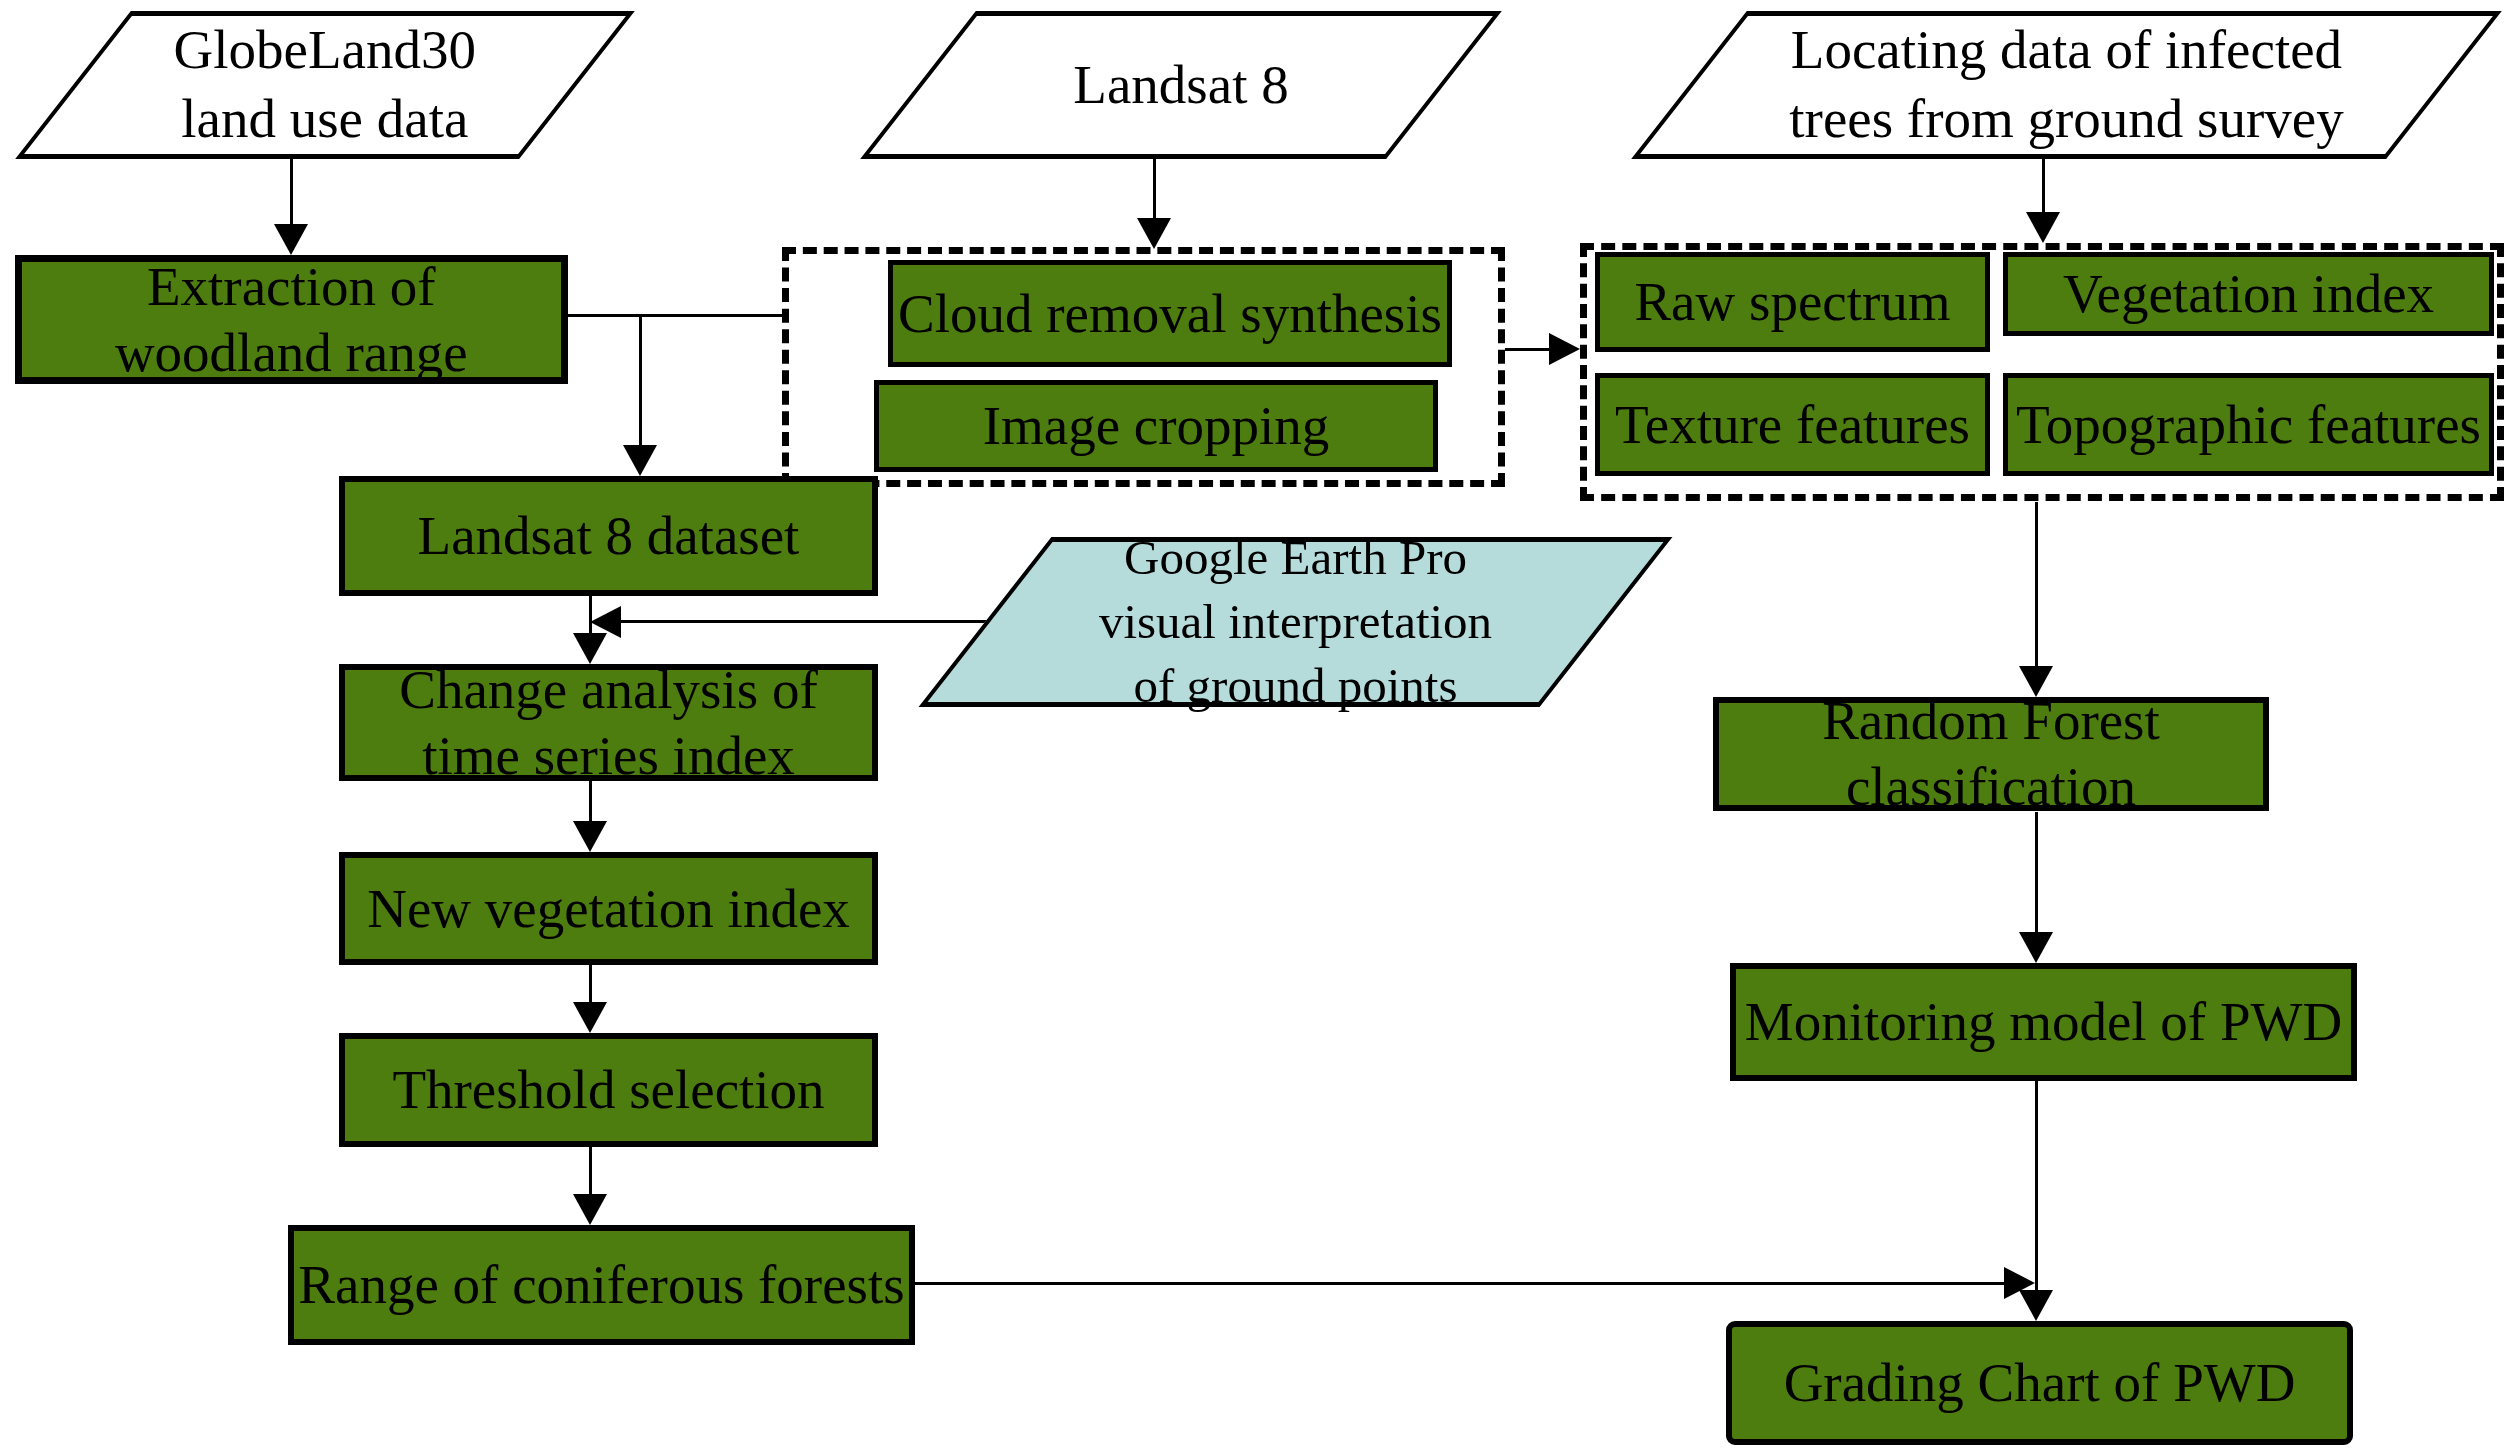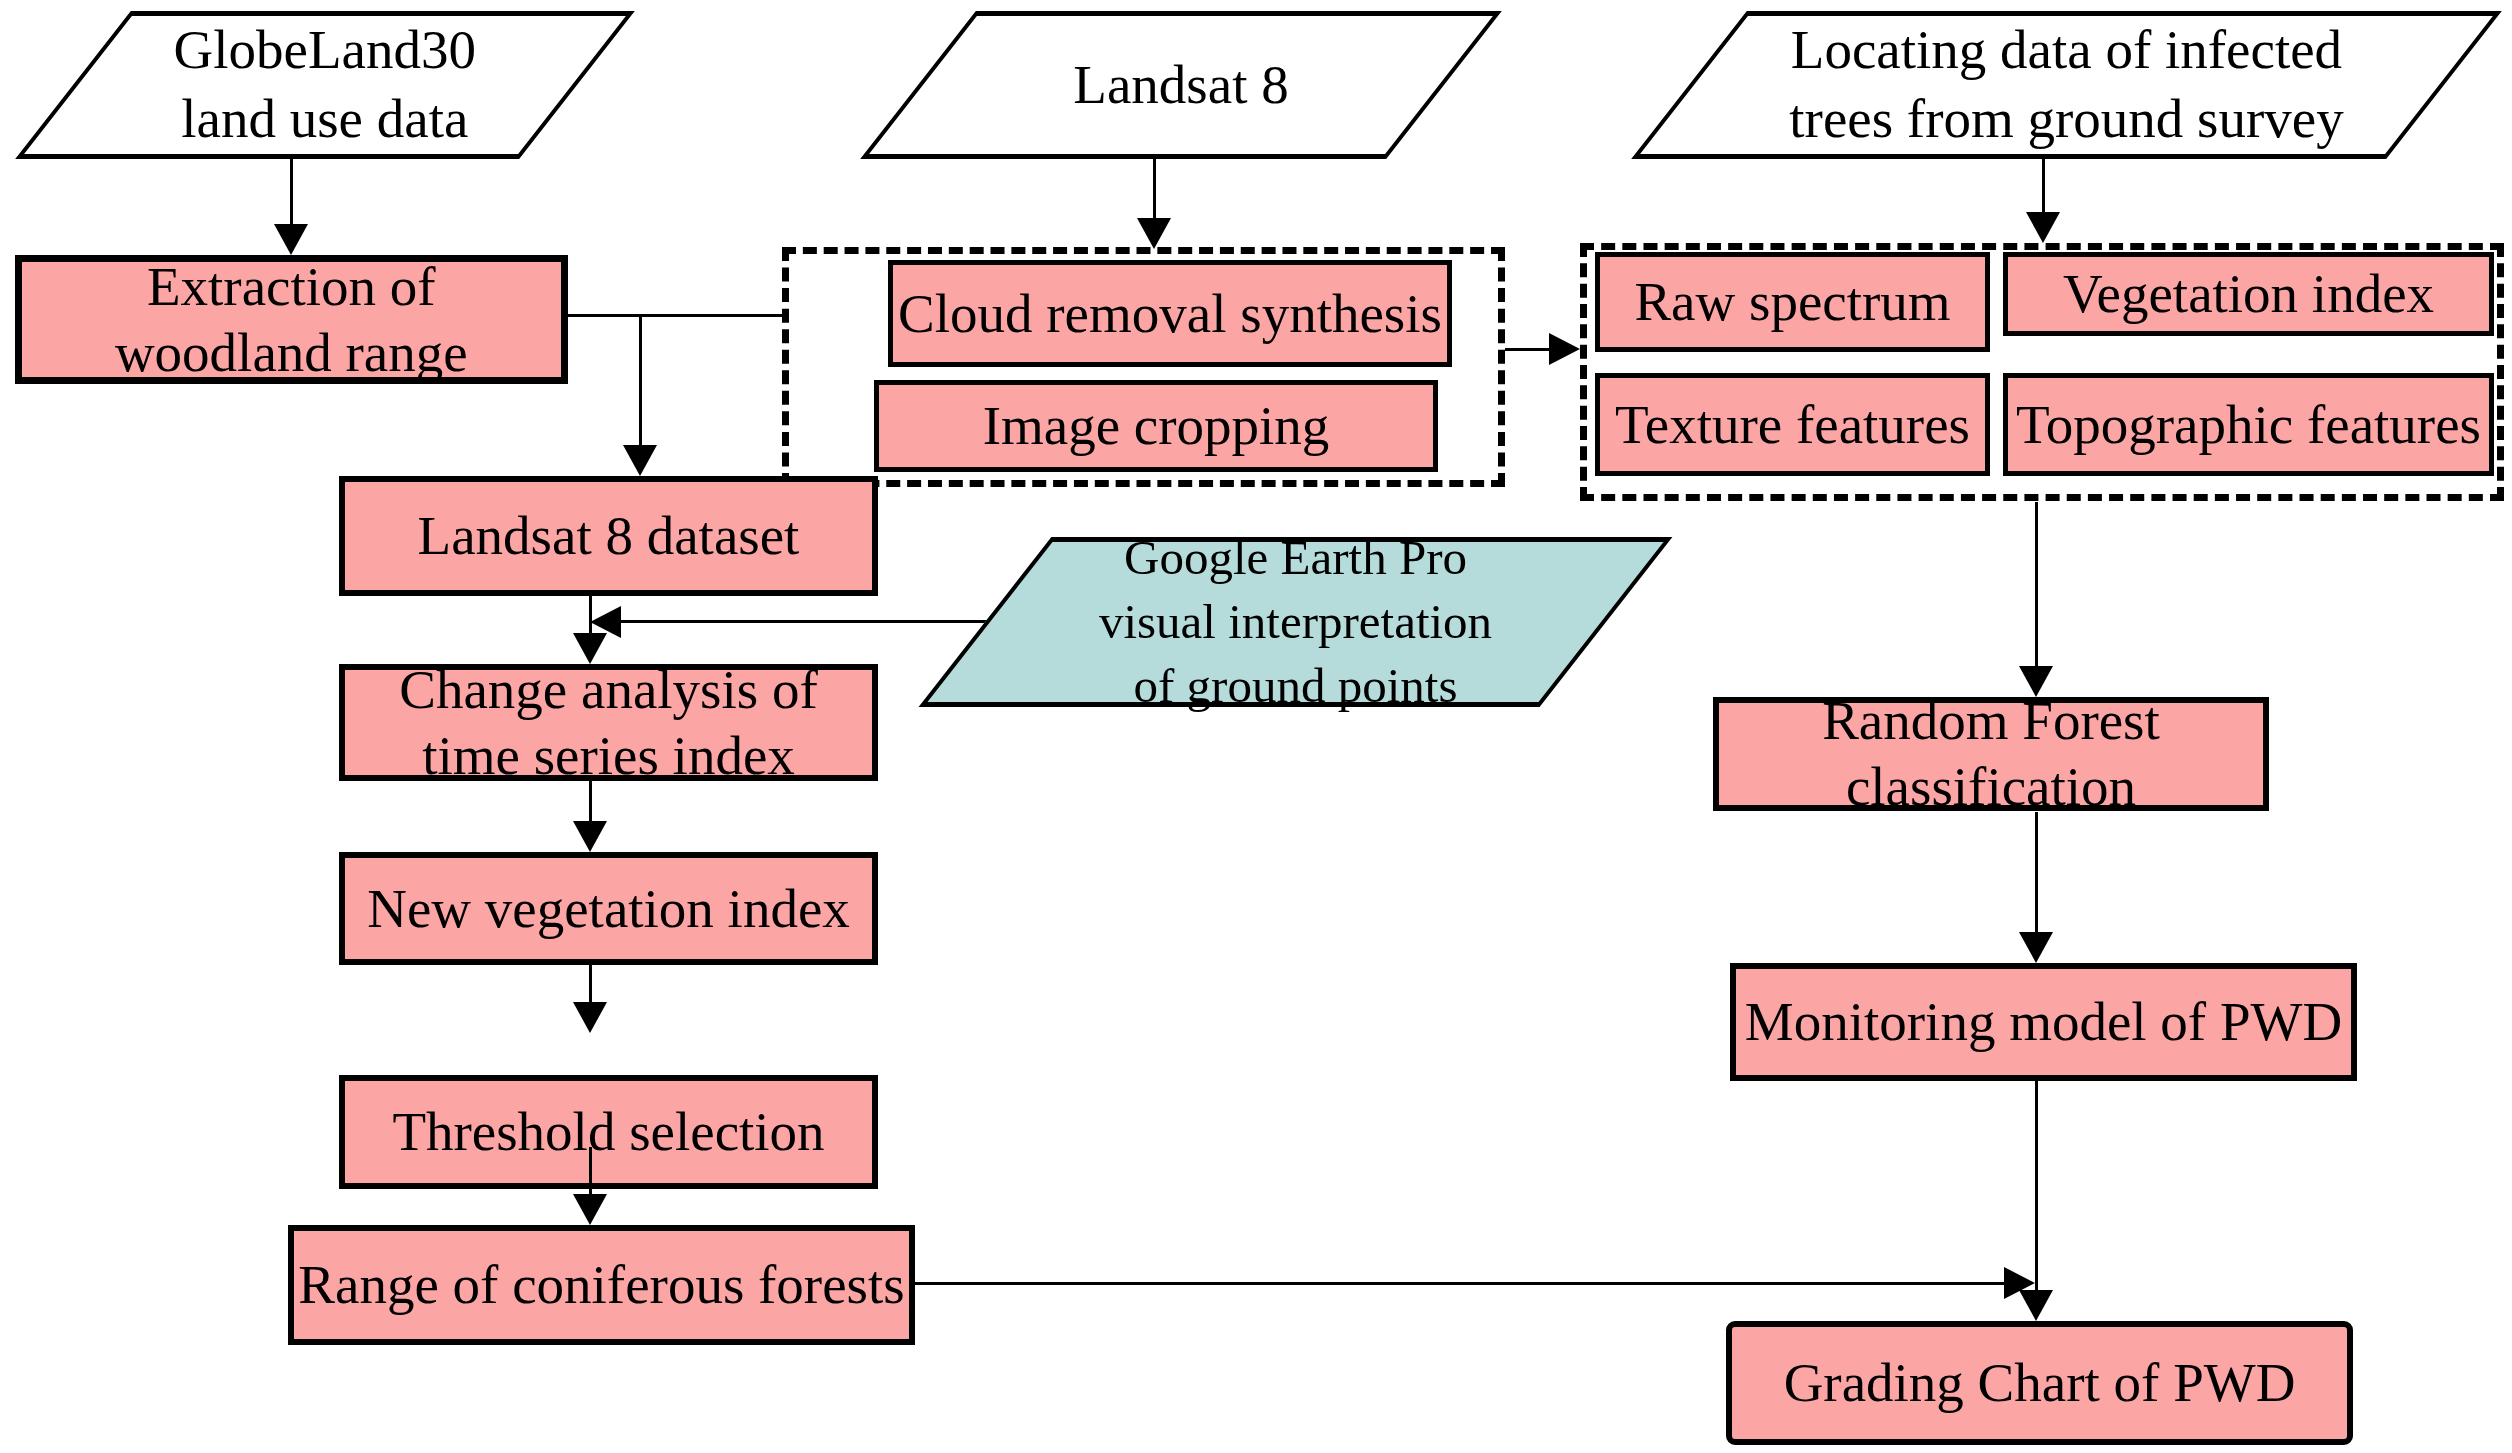--- a/index.html
+++ b/index.html
@@ -8,21 +8,21 @@
     width:2512px;height:1453px;
     background:var(--bg,#ffffff);
     font-family:"Liberation Serif","DejaVu Serif",serif;
     color:#000;
     overflow:hidden;
   }
   
   .node{
     position:absolute;
     border:6.6px solid #000;
-    background:#fca5a5;
+    background:#4d7c0f;
     display:flex;align-items:center;justify-content:center;
     text-align:center;
     font-size:55px;line-height:1.2;
     white-space:pre-line;
     box-sizing:border-box;
   }
   .thin{border-width:5.9px;}
   
   .group{
     position:absolute;
@@ -147,21 +147,21 @@
   <div class="vline" style="left:589px;top:781px;height:42px;"></div>
   <div class="ah down" style="left:573px;top:821px;"></div>
 
   <div class="node" style="left:339px;top:852px;width:539px;height:113px;">
     <span>New vegetation index</span>
   </div>
 
   <div class="vline" style="left:589px;top:965px;height:38px;"></div>
   <div class="ah down" style="left:573px;top:1002px;"></div>
 
-  <div class="node" style="left:339px;top:1033px;width:539px;height:114px;margin-top:42px;">
+  <div class="node" style="left:339px;top:1033px;width:539px;height:114px;">
     <span>Threshold selection</span>
   </div>
 
   <div class="vline" style="left:589px;top:1147px;height:48px;"></div>
   <div class="ah down" style="left:573px;top:1194px;"></div>
 
   <div class="node" style="left:288px;top:1225px;width:627px;height:120px;">
     <span>Range of coniferous forests</span>
   </div>
 

